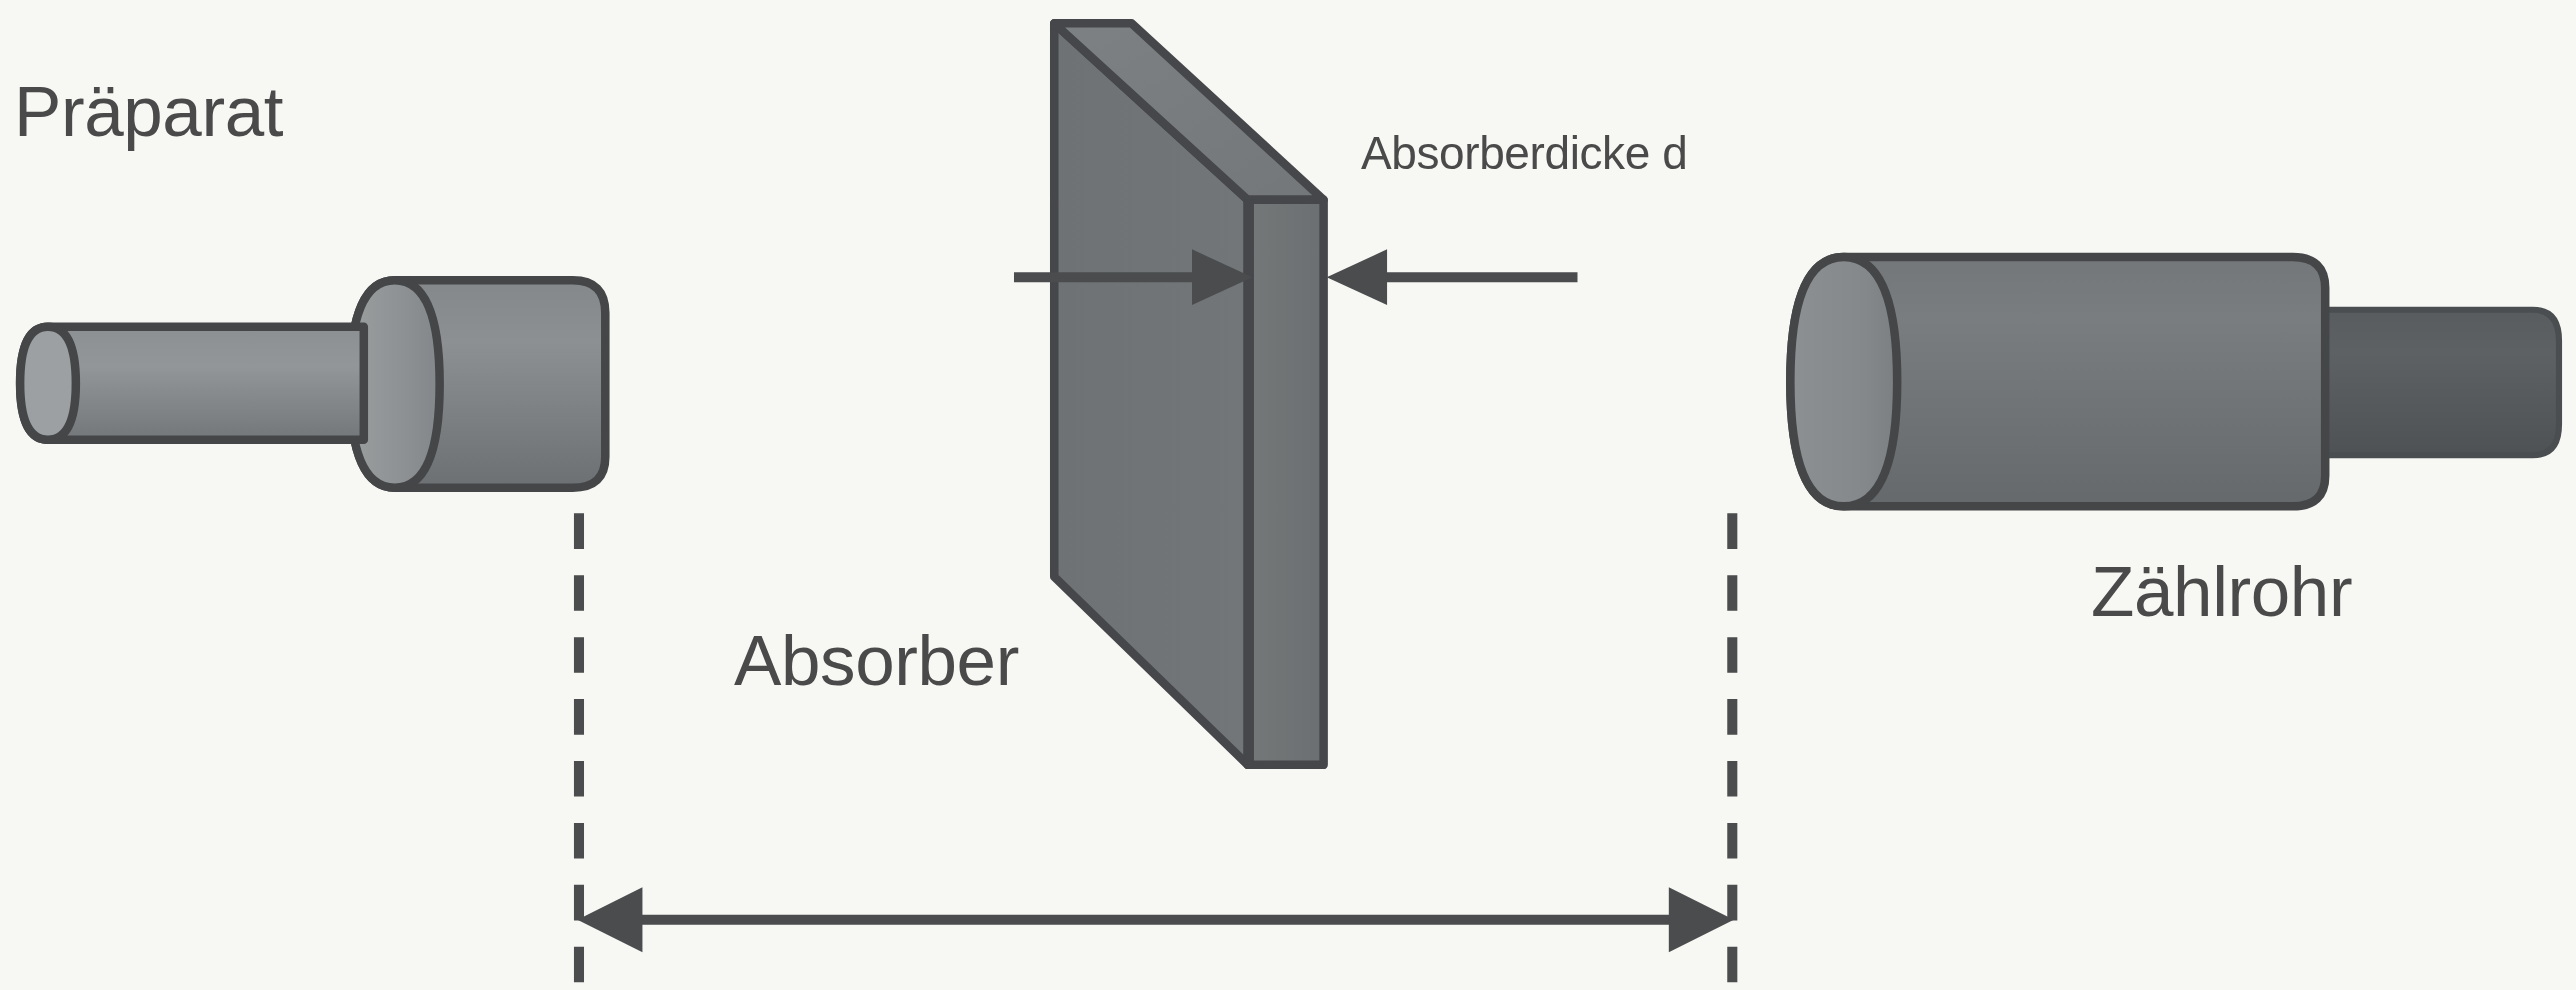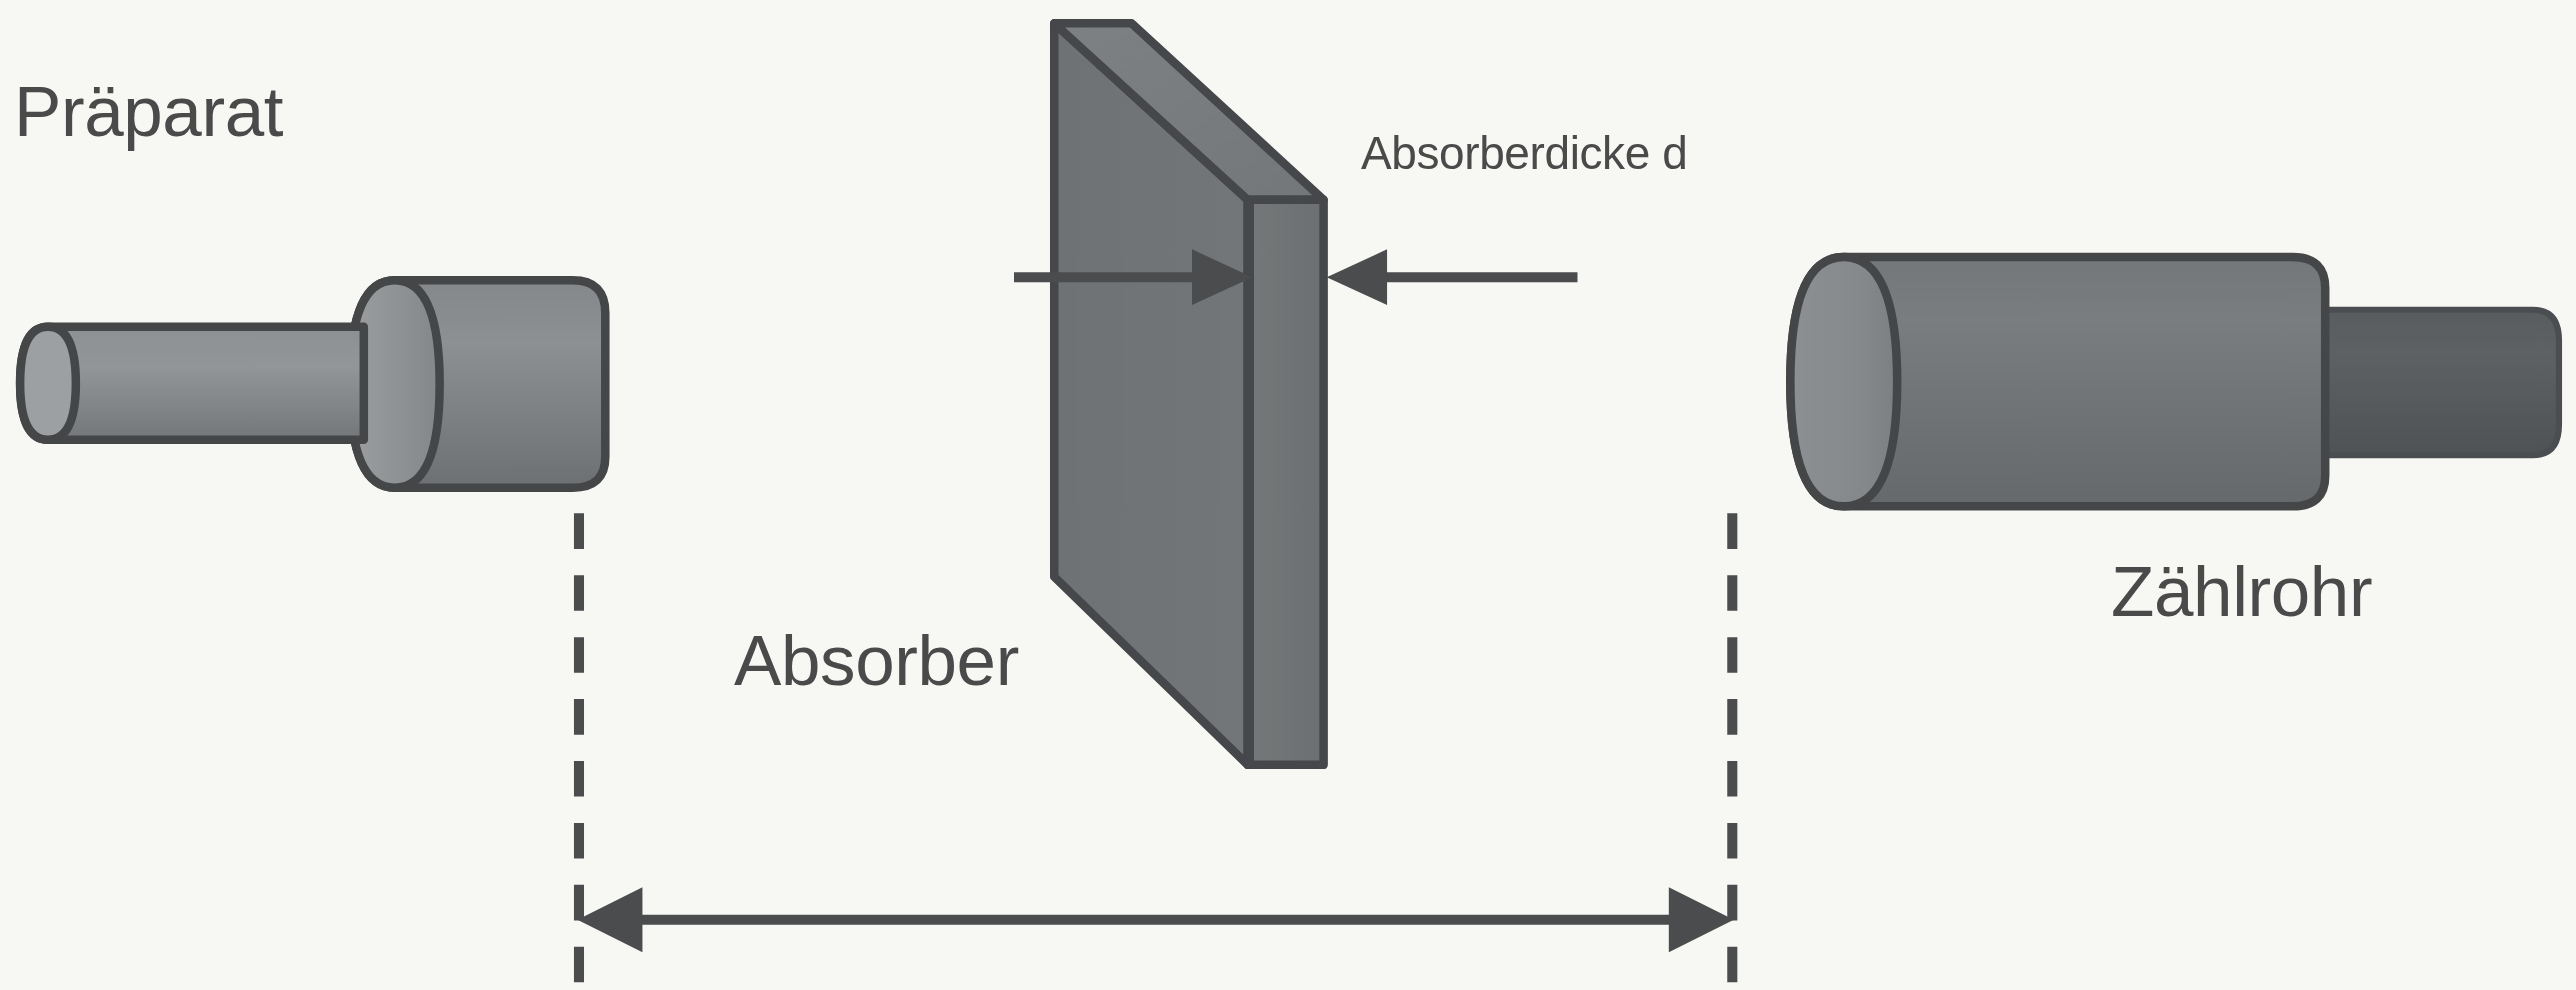--- a/index.html
+++ b/index.html
@@ -28,21 +28,21 @@
     color: #4a4a4a;
     font-family: "Liberation Sans", sans-serif;
     font-weight: 400;
     white-space: nowrap;
     line-height: 1;
     letter-spacing: -0.4px;
   }
   #label-praeparat      { left: 14px;   top: 76px;  font-size: 71px; }
   #label-absorberdicke  { left: 1361px; top: 130px; font-size: 46px; }
   #label-absorber       { left: 734px;  top: 625px; font-size: 71px; }
-  #label-zaehlrohr      { left: 2091px; top: 556px; font-size: 71px; margin-left: 20px; }
+  #label-zaehlrohr      { left: 2091px; top: 556px; font-size: 71px; }
   #label-abstand        { left: 944px; top: 774px; font-size: 71px; }
 </style>
 </head>
 <body>
 
 <div id="stage">
 
   <svg id="diagram-svg" viewBox="0 0 3328 1280">
     <defs>
       <linearGradient id="gradRod" x1="0" y1="0" x2="0" y2="1">

